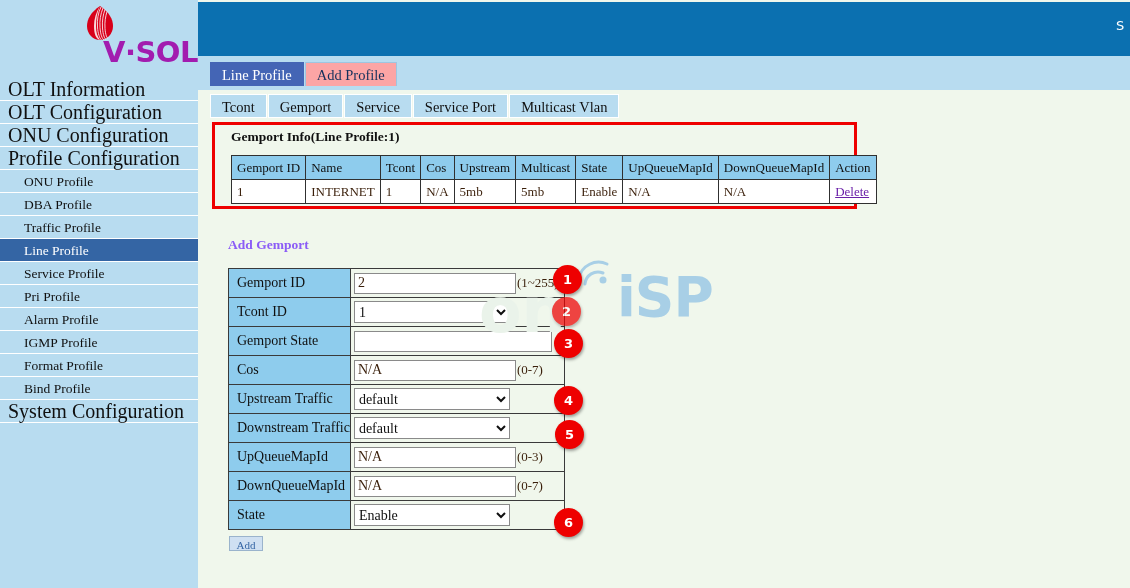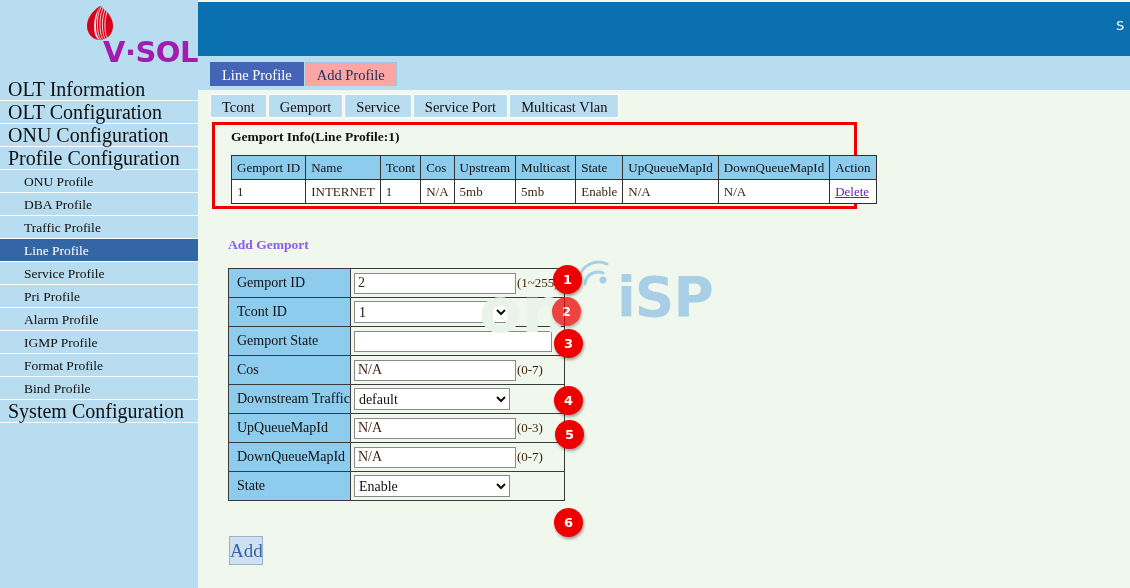--- a/index.html
+++ b/index.html
@@ -227,26 +227,26 @@
     vertical-align: middle;
   }
   .hint {
     font-size: 13px;
     color: #3a1f0a;
     margin-left: 1px;
     vertical-align: middle;
   }
   #add-button {
     position: absolute; left: 229px; top: 536px;
-    width: 34px; height: 29px;
+    width: 34px; height: 15px;
     background: #cfe0f2;
     border: 1px solid #9ab3cc;
     color: #3465a4;
     font-family: "Liberation Serif", serif;
-    font-size: 19px;
+    font-size: 11px;
     line-height: 17px;
     text-align: center;
     cursor: pointer;
     padding: 0;
   }
 
   
   .badge {
     position: absolute;
     width: 29px; height: 29px;
@@ -393,20 +393,24 @@
         </tr>
         <tr>
           <td class="flabel">Gemport State</td>
           <td class="fctrl"><input type="text" class="wide" value="" style=""></td>
         </tr>
         <tr>
           <td class="flabel">Cos</td>
           <td class="fctrl"><input type="text" value="N/A" style=""><span class="hint">(0-7)</span></td>
         </tr>
         <tr>
+          <td class="flabel">Upstream Traffic</td>
+          <td class="fctrl"><select><option>default</option></select></td>
+        </tr>
+        <tr>
           <td class="flabel">Downstream Traffic</td>
           <td class="fctrl"><select><option>default</option></select></td>
         </tr>
         <tr>
           <td class="flabel">UpQueueMapId</td>
           <td class="fctrl"><input type="text" value="N/A" style=""><span class="hint">(0-3)</span></td>
         </tr>
         <tr>
           <td class="flabel">DownQueueMapId</td>
           <td class="fctrl"><input type="text" value="N/A" style=""><span class="hint">(0-7)</span></td>

